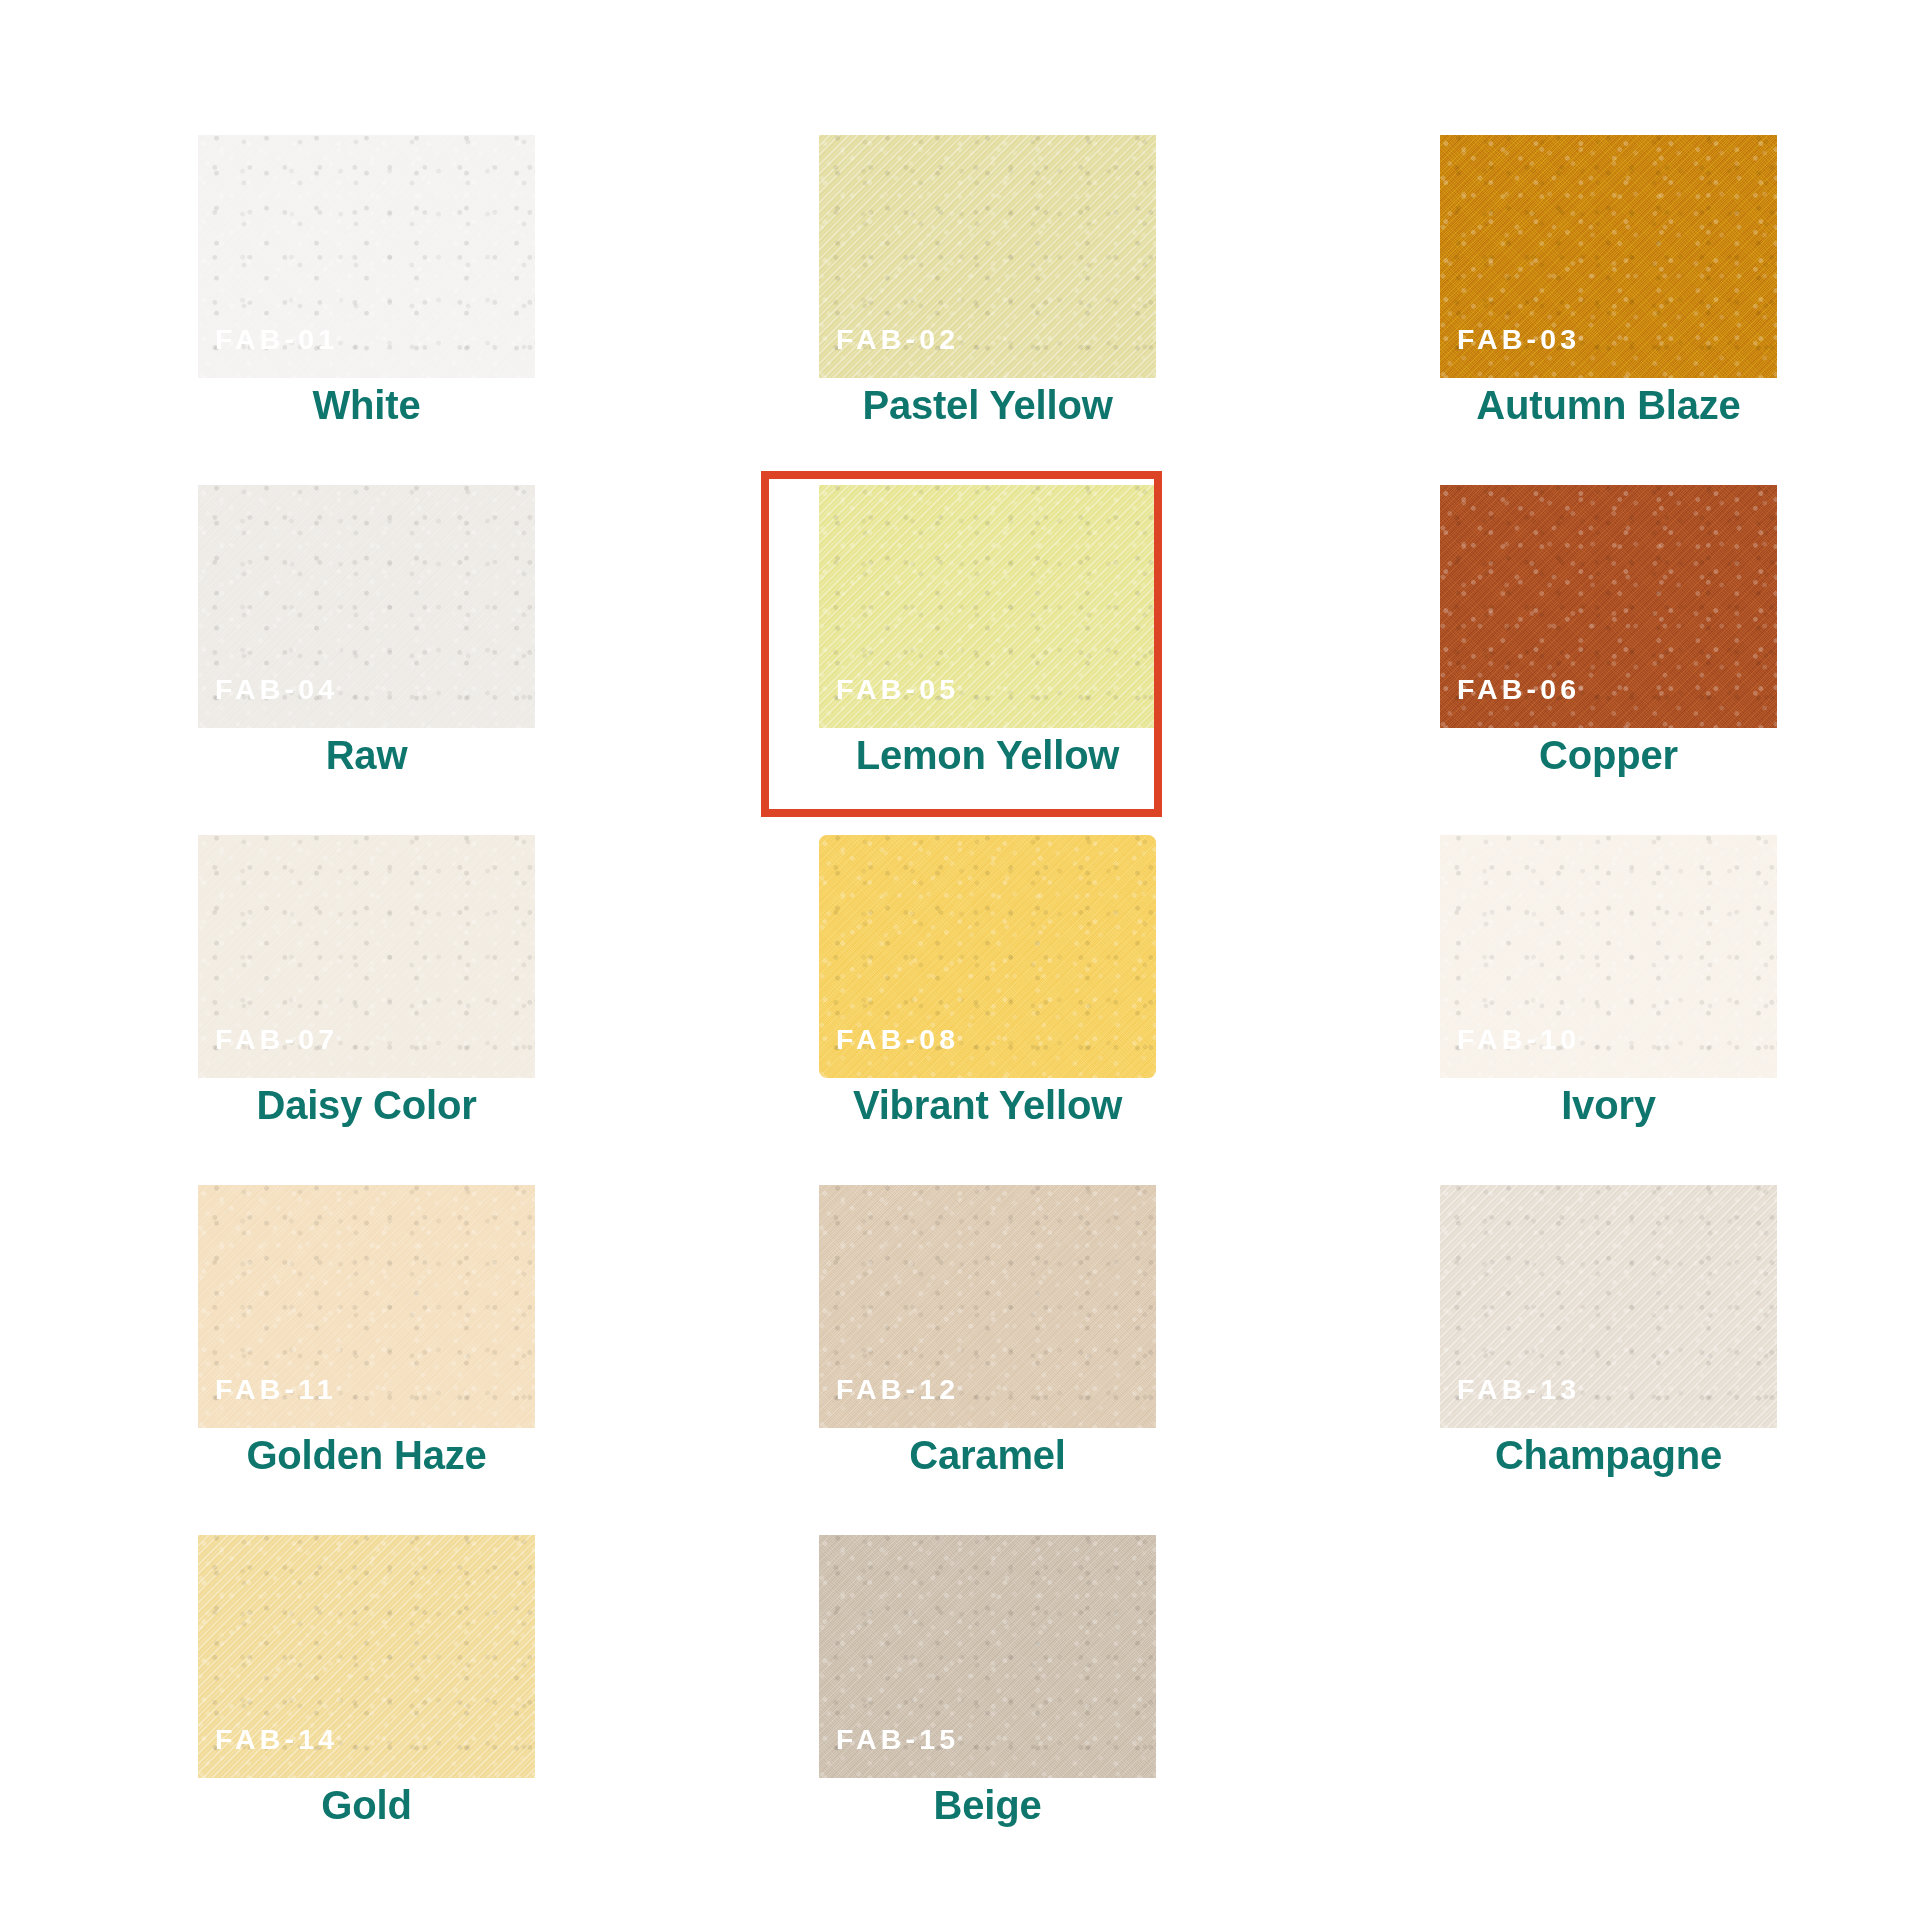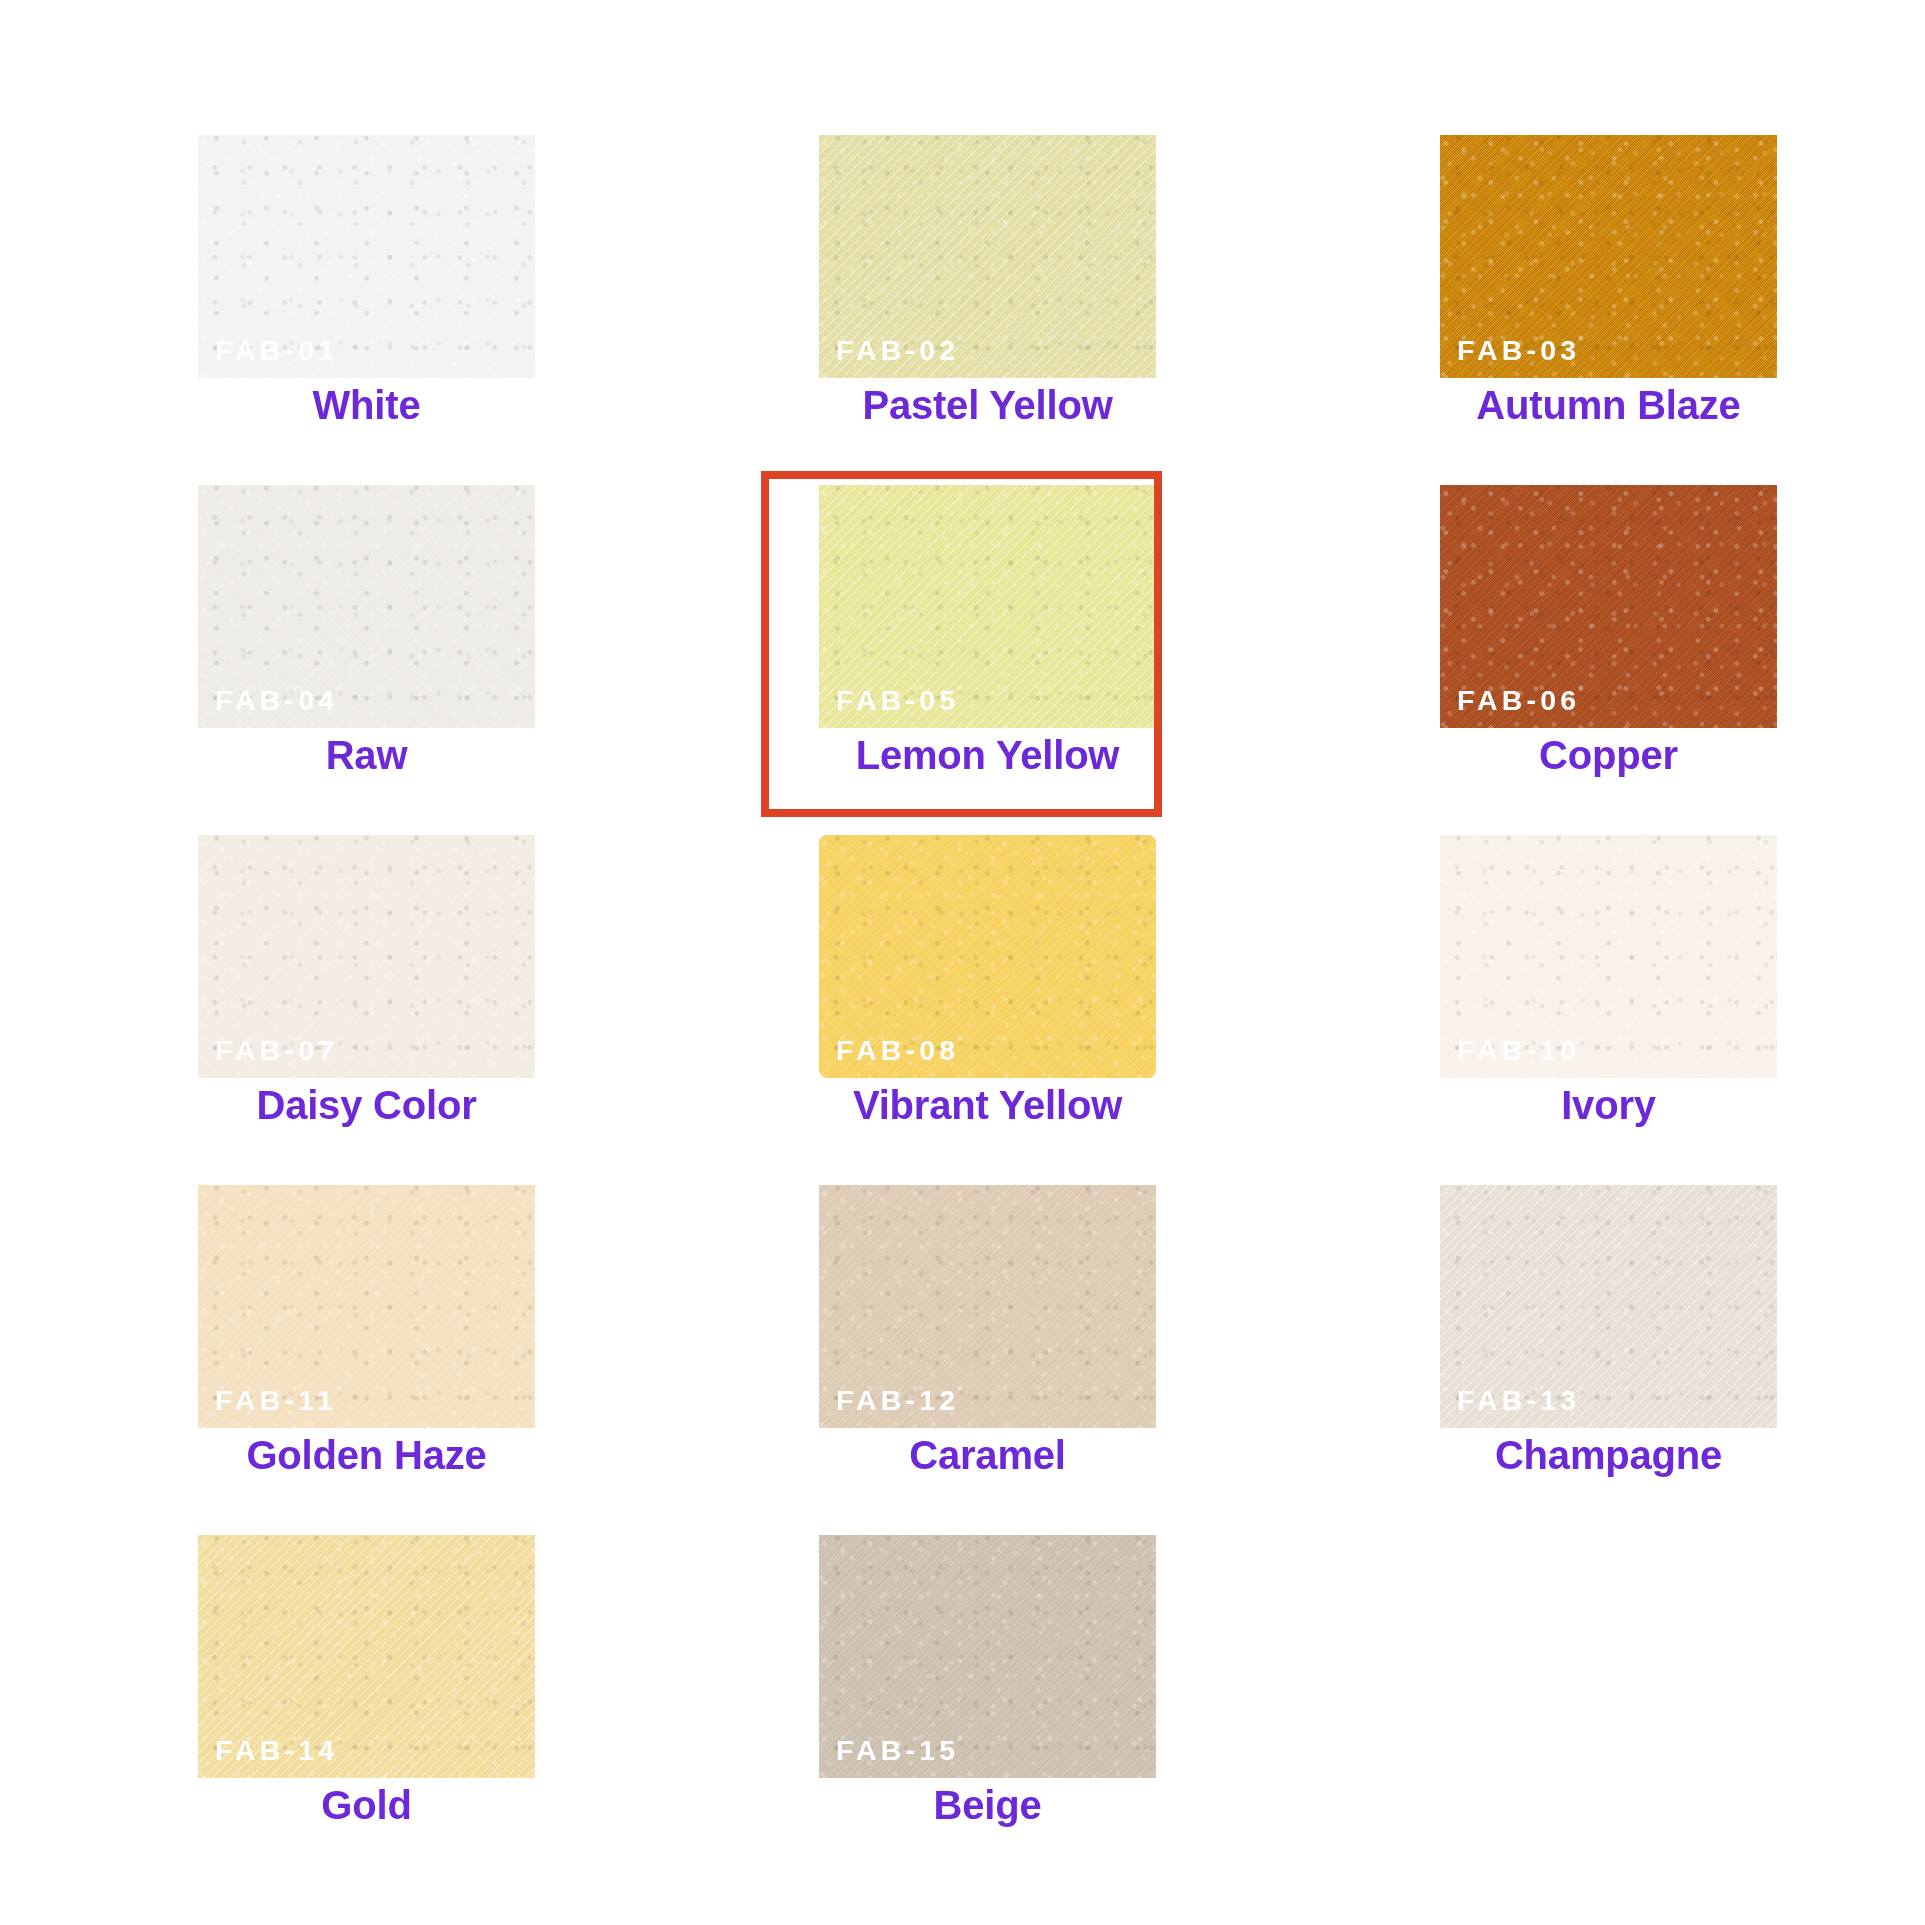--- a/index.html
+++ b/index.html
@@ -74,39 +74,39 @@
     background-image:
       repeating-linear-gradient(135deg,
         rgba(255,255,255,.30) 0px, rgba(255,255,255,.30) 1.9px,
         rgba(0,0,0,.075) 1.9px, rgba(0,0,0,.075) 3.8px,
         rgba(255,255,255,.14) 3.8px, rgba(255,255,255,.14) 4.8px,
         rgba(0,0,0,.03) 4.8px, rgba(0,0,0,.03) 6.7px);
   }
 
   .code{
     position:absolute;
-    left:17px; bottom:14px;
+    left:17px; bottom:25px;
     color:#ffffff;
     font-size:28.5px;
     font-weight:700;
     letter-spacing:4.2px;
     line-height:1;
     z-index:3;
     white-space:nowrap;
     font-family:"Liberation Sans", sans-serif;
   }
 
   .caption{
     position:absolute;
     left:-105px; right:-105px;
     top:250px;
     text-align:center;
     font-size:40px;
     font-weight:700;
-    color:#6d28d9;
+    color:#0f766e;
     line-height:1;
     letter-spacing:-0.2px;
     white-space:nowrap;
   }
 
   
   .highlight{
     position:absolute;
     left:761px; top:471px;
     width:401px; height:346px;

